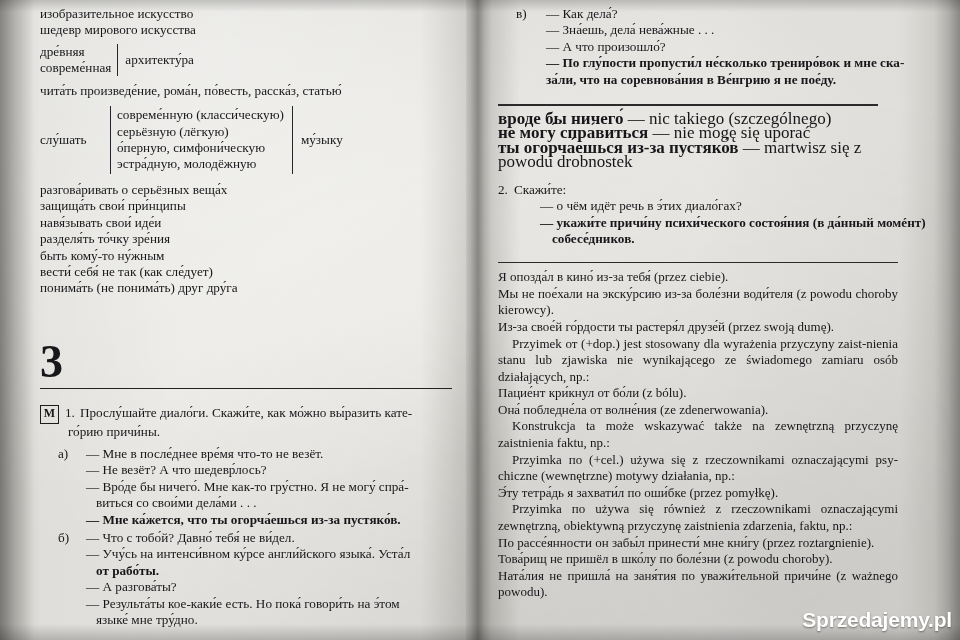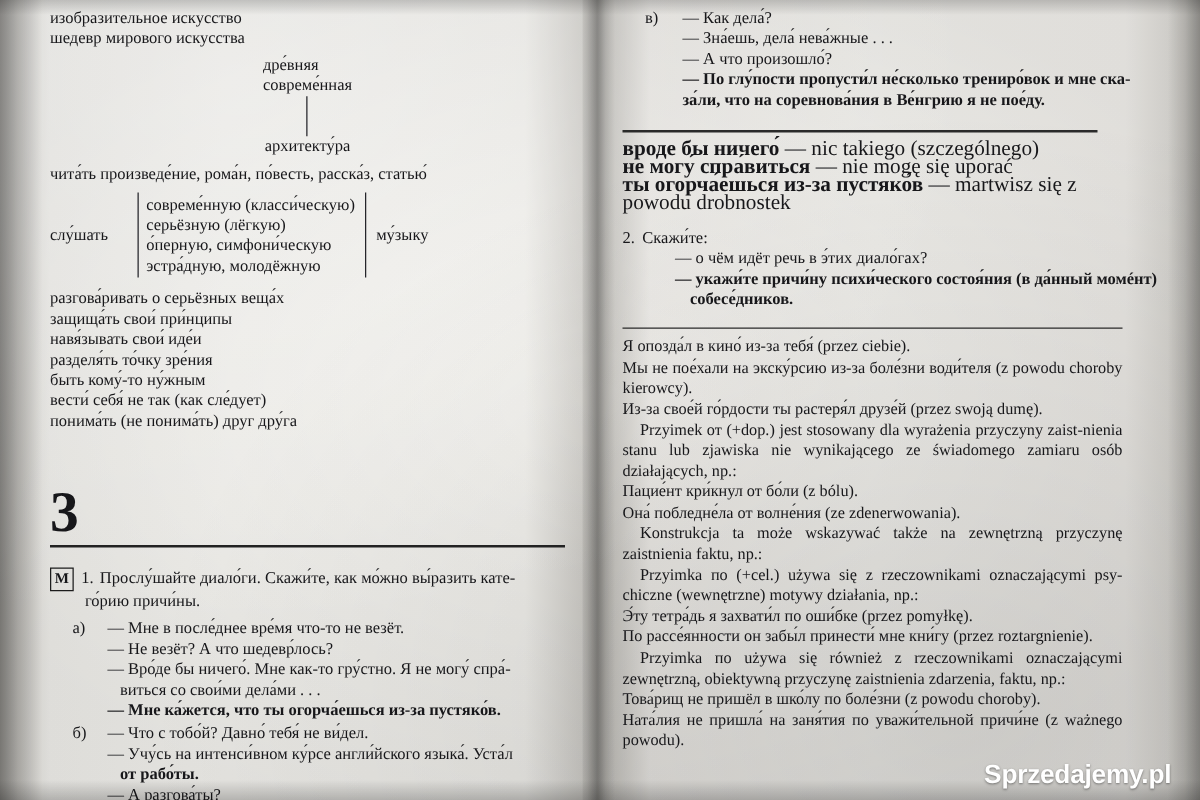--- a/index.html
+++ b/index.html
@@ -59,21 +59,21 @@
   .boxM{
     display:inline-block;border:1.4px solid #1c1c1c;
     width:17px;height:17px;line-height:15px;text-align:center;
     font-size:12px;font-weight:bold;vertical-align:2px;margin-right:6px;
     font-family:"Liberation Serif", serif;
   }
   .indent1{padding-left:18px;}
   .ruleR{height:1.5px;background:#2a2a2a;width:400px;margin:6px 0 6px 0;}
   .glossary{font-size:17px;line-height:14.6px;}
   .watermark{
-    position:absolute;right:23px;bottom:8px;
+    position:absolute;right:8px;bottom:8px;
     font-family:"Liberation Sans", sans-serif;
     font-size:21px;font-weight:bold;color:#ffffff;
     text-shadow:0 1px 2px rgba(0,0,0,.45);
     letter-spacing:-.2px;
   }
   .pl{ 
     font-size:13.0px;line-height:16.6px;text-align:justify;
   }
   .edgeshadow-left{
     position:absolute;left:0;top:0;width:34px;height:640px;
@@ -101,21 +101,21 @@
 
 <div class="page">
   <div class="grain"></div>
   <div class="gutter"></div>
 
   <div class="leftcol">
 
     <div class="ln">изобразительное искусство</div>
     <div class="ln">шедевр мирового искусства</div>
 
-    <div class="brace-row" style="margin-top:5px;flex-direction:column;">
+    <div class="brace-row" style="margin-top:5px;">
       <div class="stack">
         <div class="ln">дре́вняя</div>
         <div class="ln">совреме́нная</div>
       </div>
       <div class="vbar" style="height:32px;margin-left:6px;"></div>
       <div class="ln">архитекту́ра</div>
     </div>
 
     <div class="ln" style="margin-top:6px;">чита́ть произведе́ние, рома́н, по́весть, расска́з, статью́</div>
 
@@ -220,22 +220,22 @@
     <div style="width:400px;">
       <div class="pl">Я опозда́л в кино́ из-за тебя́ (przez ciebie).</div>
       <div class="pl">Мы не пое́хали на экску́рсию из-за боле́зни води́теля (z powodu choroby kierowcy).</div>
       <div class="pl">Из-за свое́й го́рдости ты растеря́л друзе́й (przez swoją dumę).</div>
       <div class="pl" style="text-indent:14px;">Przyimek от (+dop.) jest stosowany dla wyrażenia przyczyny zaist-nienia stanu lub zjawiska nie wynikającego ze świadomego zamiaru osób działających, np.:</div>
       <div class="pl">Пацие́нт кри́кнул от бо́ли (z bólu).</div>
       <div class="pl">Она́ побледне́ла от волне́ния (ze zdenerwowania).</div>
       <div class="pl" style="text-indent:14px;">Konstrukcja ta może wskazywać także na zewnętrzną przyczynę zaistnienia faktu, np.:</div>
       <div class="pl" style="text-indent:14px;">Przyimka по (+cel.) używa się z rzeczownikami oznaczającymi psy-chiczne (wewnętrzne) motywy działania, np.:</div>
       <div class="pl">Э́ту тетра́дь я захвати́л по оши́бке (przez pomyłkę).</div>
+      <div class="pl" style="text-indent:14px;">Przyimka по używa się również z rzeczownikami oznaczającymi zewnętrzną, obiektywną przyczynę zaistnienia zdarzenia, faktu, np.:</div>
       <div class="pl">По рассе́янности он забы́л принести́ мне кни́гу (przez roztargnienie).</div>
-      <div class="pl" style="text-indent:14px;">Przyimka по używa się również z rzeczownikami oznaczającymi zewnętrzną, obiektywną przyczynę zaistnienia zdarzenia, faktu, np.:</div>
       <div class="pl">Това́рищ не пришёл в шко́лу по боле́зни (z powodu choroby).</div>
       <div class="pl">Ната́лия не пришла́ на заня́тия по уважи́тельной причи́не (z ważnego powodu).</div>
     </div>
 
   </div>
 
   <div class="edgeshadow-left"></div>
   <div class="edgeshadow-right"></div>
   <div class="edgeshadow-top"></div>
   <div class="edgeshadow-bottom"></div>

